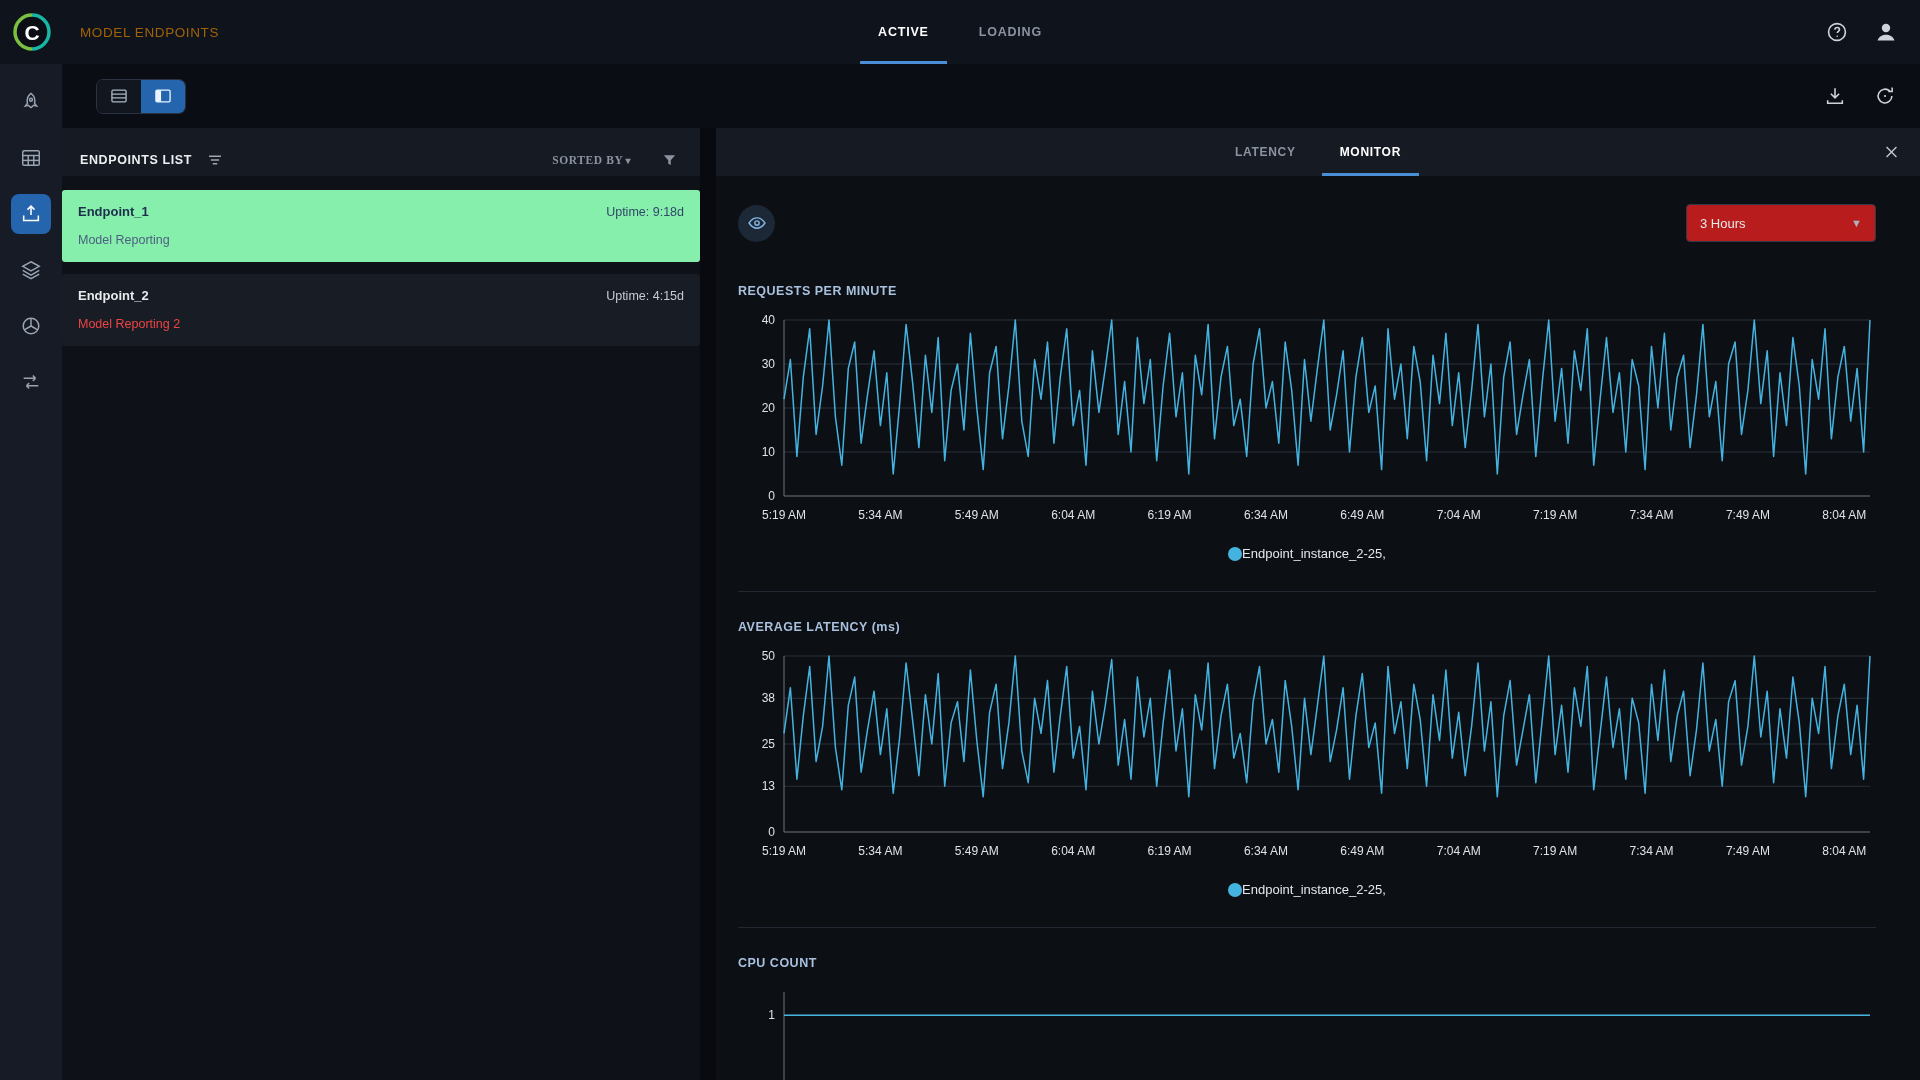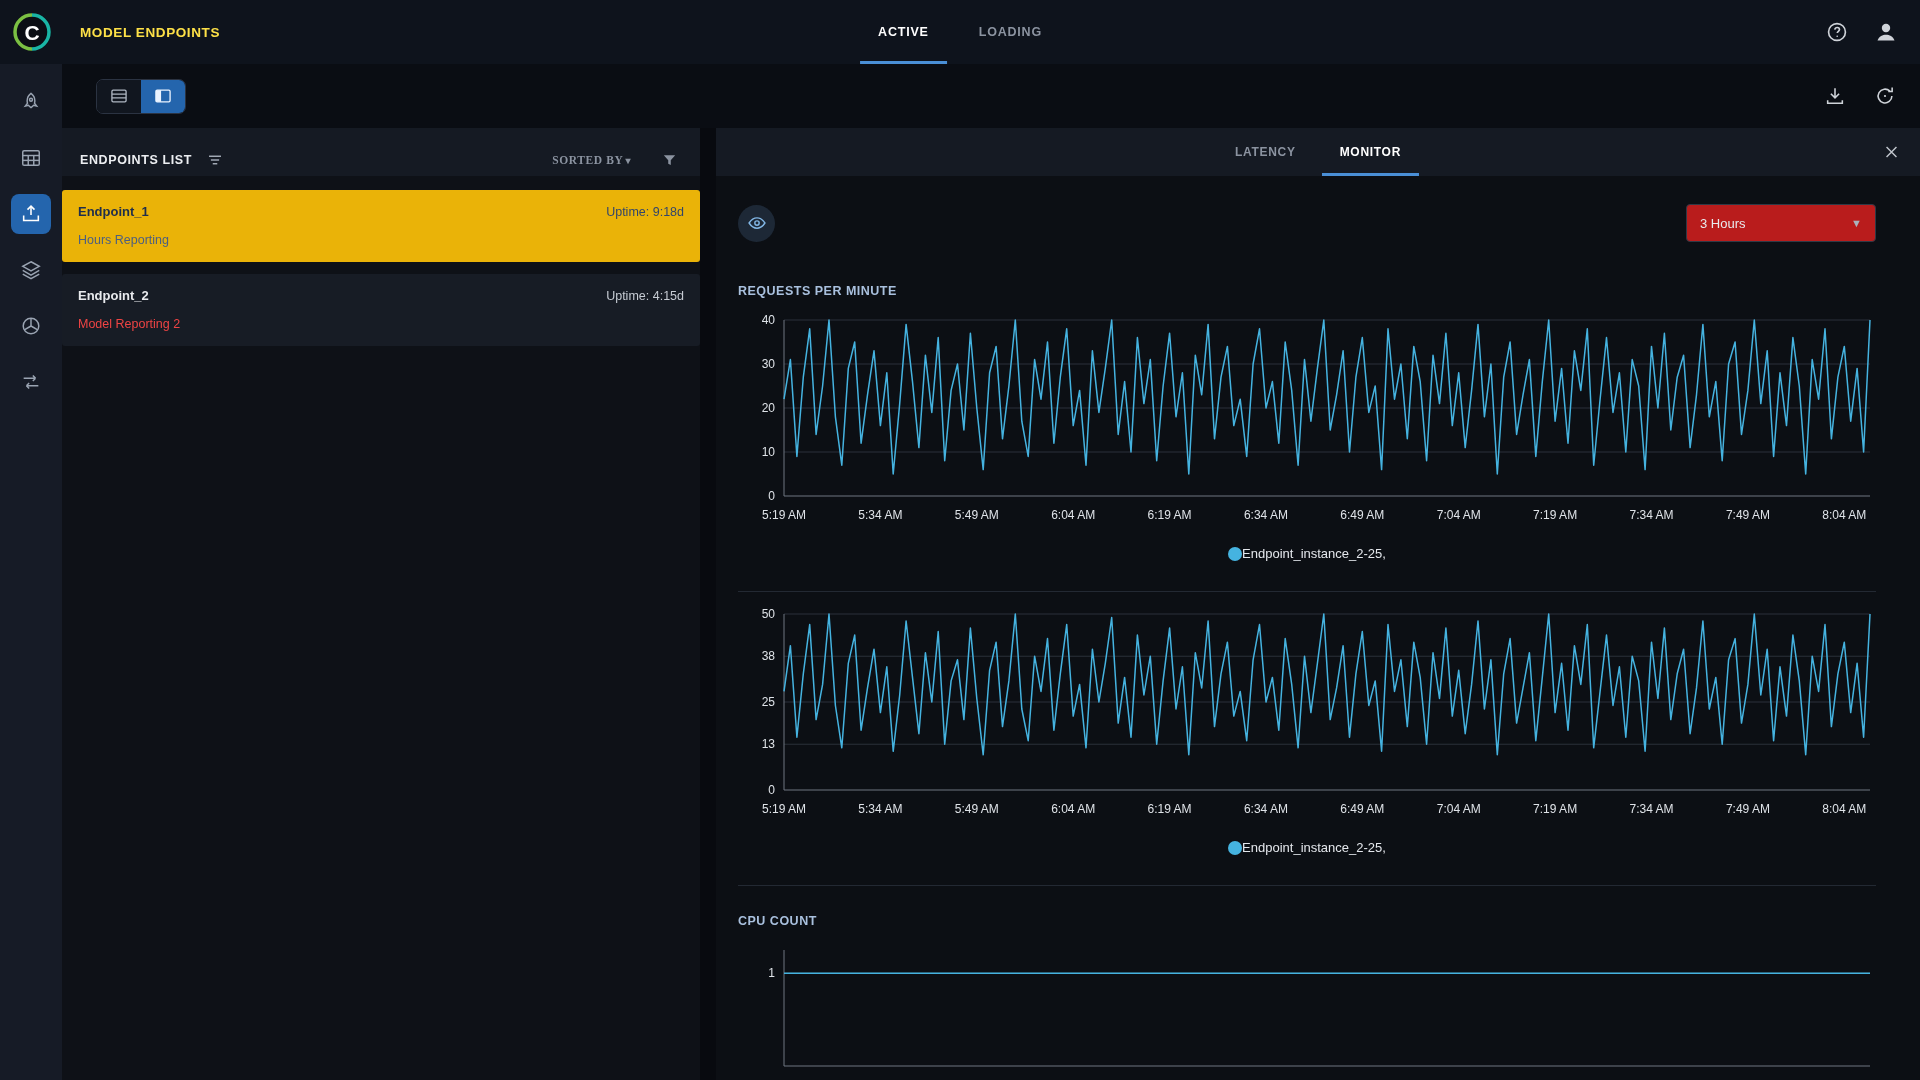--- a/index.html
+++ b/index.html
@@ -10,21 +10,21 @@
   }
   svg { display:block; }
   svg text { font-family:"Liberation Sans", sans-serif; }
 
   
   .app-header{
     height:64px; background:#0e131c; display:flex; align-items:center;
     padding:0 22px 0 12px; position:relative; z-index:5;
   }
   .logo{ width:40px; height:40px; flex:0 0 auto; }
-  .app-title{ margin-left:28px; font-size:13.5px; font-weight:700; letter-spacing:.6px; color:#fde047; }
+  .app-title{ margin-left:28px; font-size:13.5px; font-weight:400; letter-spacing:.6px; color:#a16207; }
   .header-tabs{ position:absolute; left:50%; top:0; transform:translateX(-50%); height:100%; display:flex; gap:14px; }
   .htab{
     height:100%; display:flex; align-items:center; padding:0 18px;
     font-size:12.5px; font-weight:700; letter-spacing:.8px; color:#8b93a0;
     border-bottom:3px solid transparent; padding-top:3px; cursor:pointer;
   }
   .htab.active{ color:#ffffff; border-bottom-color:#4a8fd6; }
   .header-right{ margin-left:auto; display:flex; align-items:center; gap:26px; color:#cfd3d9; }
   .icon-btn{ background:none; border:none; color:#cfd3d9; cursor:pointer; display:flex; align-items:center; justify-content:center; }
 
@@ -60,21 +60,21 @@
   .sorted-by{ margin-left:auto; display:flex; align-items:center; gap:2px; color:#8b93a0;
     font-size:11.5px; font-weight:700; letter-spacing:.6px; background:none; border:none; cursor:pointer;font-family:Liberation Serif, serif; }
   .caret{ font-size:10px; color:#8b93a0; }
   .funnel-btn{ margin-left:30px; }
   .cards{ padding-top:14px; overflow:hidden; }
   .card{ width:100%; background:#171c25; border-radius:3px; padding:14px 16px 15px 16px; margin-bottom:12px; cursor:pointer; }
   .card-row{ display:flex; align-items:baseline; justify-content:space-between; }
   .card-name{ font-size:13px; font-weight:700; color:#e8eaed; }
   .card-uptime{ font-size:12.5px; color:#c6cbd3; }
   .card-sub{ margin-top:14px; font-size:12.5px; color:#ef4444; }
-  .card.selected{ background:#eab308; }
+  .card.selected{ background:#86efac; }
   .card.selected .card-name{ color:#1f2e4c; font-weight:600; }
   .card.selected .card-uptime{ color:#33466b; }
   .card.selected .card-sub{ color:#4d5f80; }
 
   
   .monitor-panel{ flex:1; min-width:0; background:#0c0f14; display:flex; flex-direction:column; }
   .monitor-head{ height:48px; flex:0 0 auto; background:#151a23; position:relative; }
   .monitor-tabs{ position:absolute; left:50%; top:0; transform:translateX(-50%); height:100%; display:flex; gap:8px; }
   .mtab{ height:100%; display:flex; align-items:center; padding:3px 18px 0 18px; font-size:12px; font-weight:700;
     letter-spacing:.7px; color:#8b93a0; border:none; background:none; cursor:pointer; border-bottom:3px solid transparent; }
@@ -250,21 +250,21 @@
             <path d="M4 4.5h16l-6.2 7.3v6.7l-3.6-1.9v-4.8z"></path>
           </svg>
         </button>
       </div>
       <div class="cards">
         <div class="card selected">
           <div class="card-row">
             <span class="card-name">Endpoint_1</span>
             <span class="card-uptime">Uptime: 9:18d</span>
           </div>
-          <div class="card-sub">Hours Reporting</div>
+          <div class="card-sub">Model Reporting</div>
         </div>
         <div class="card">
           <div class="card-row">
             <span class="card-name">Endpoint_2</span>
             <span class="card-uptime">Uptime: 4:15d</span>
           </div>
           <div class="card-sub">Model Reporting 2</div>
         </div>
       </div>
     </section>
@@ -324,20 +324,21 @@
             <text x="1009.905325443787" y="207" text-anchor="middle" fill="#dfe3e8" font-size="12">7:49 AM</text>
             <text x="1106.2958579881656" y="207" text-anchor="middle" fill="#dfe3e8" font-size="12">8:04 AM</text>
             <polyline points="46.0,87.2 52.4,47.6 58.9,144.4 65.3,65.2 71.7,16.8 78.1,122.4 84.6,74.0 91.0,8.0 97.4,104.8 103.8,153.2 110.3,56.4 116.7,30.0 123.1,131.2 129.5,82.8 136.0,38.8 142.4,113.6 148.8,60.8 155.2,162.0 161.7,91.6 168.1,12.4 174.5,69.6 180.9,135.6 187.4,43.2 193.8,100.4 200.2,25.6 206.7,148.8 213.1,78.4 219.5,52.0 225.9,118.0 232.4,21.2 238.8,96.0 245.2,157.6 251.6,60.8 258.1,34.4 264.5,126.8 270.9,74.0 277.3,8.0 283.8,109.2 290.2,144.4 296.6,47.6 303.0,87.2 309.5,30.0 315.9,131.2 322.3,65.2 328.7,16.8 335.2,113.6 341.6,78.4 348.0,153.2 354.4,38.8 360.9,100.4 367.3,56.4 373.7,8.0 380.2,122.4 386.6,69.6 393.0,140.0 399.4,25.6 405.9,91.6 412.3,47.6 418.7,148.8 425.1,74.0 431.6,21.2 438.0,104.8 444.4,60.8 450.8,162.0 457.3,43.2 463.7,82.8 470.1,12.4 476.5,126.8 483.0,65.2 489.4,34.4 495.8,113.6 502.2,87.2 508.7,144.4 515.1,52.0 521.5,16.8 528.0,96.0 534.4,69.6 540.8,131.2 547.2,30.0 553.7,78.4 560.1,153.2 566.5,47.6 572.9,109.2 579.4,56.4 585.8,8.0 592.2,118.0 598.6,82.8 605.1,38.8 611.5,140.0 617.9,65.2 624.3,25.6 630.8,100.4 637.2,74.0 643.6,157.6 650.0,16.8 656.5,87.2 662.9,52.0 669.3,126.8 675.8,34.4 682.2,69.6 688.6,148.8 695.0,43.2 701.5,91.6 707.9,21.2 714.3,113.6 720.7,60.8 727.2,135.6 733.6,78.4 740.0,12.4 746.4,104.8 752.9,52.0 759.3,162.0 765.7,65.2 772.1,30.0 778.6,122.4 785.0,82.8 791.4,47.6 797.8,144.4 804.3,69.6 810.7,8.0 817.1,109.2 823.6,56.4 830.0,131.2 836.4,38.8 842.8,78.4 849.3,16.8 855.7,153.2 862.1,87.2 868.5,25.6 875.0,100.4 881.4,60.8 887.8,140.0 894.2,47.6 900.7,74.0 907.1,157.6 913.5,34.4 919.9,96.0 926.4,21.2 932.8,118.0 939.2,65.2 945.6,43.2 952.1,135.6 958.5,82.8 964.9,12.4 971.3,104.8 977.8,69.6 984.2,148.8 990.6,52.0 997.1,30.0 1003.5,122.4 1009.9,78.4 1016.3,8.0 1022.8,91.6 1029.2,38.8 1035.6,144.4 1042.0,60.8 1048.5,113.6 1054.9,25.6 1061.3,74.0 1067.7,162.0 1074.2,47.6 1080.6,87.2 1087.0,16.8 1093.4,126.8 1099.9,65.2 1106.3,34.4 1112.7,109.2 1119.1,56.4 1125.6,140.0 1132.0,8.0" fill="none" stroke="#45b3e0" stroke-width="1.5" stroke-linejoin="round"></polyline>
           </svg>
         <div class="legend">
           <span class="legend-dot" style="background: rgb(69, 179, 224);"></span>
           <span>Endpoint_instance_2-25,</span>
         </div>
         <hr class="divider">
 
+        <div class="chart-title second">AVERAGE LATENCY (ms)</div>
         <svg class="chart-svg tall" viewBox="0 0 1138 218">
             <text x="37" y="188" text-anchor="end" fill="#dfe3e8" font-size="12">0</text>
             <line x1="46" y1="138.24" x2="1132" y2="138.24" stroke="#2b313a" stroke-width="1"></line>
             <text x="37" y="142.24" text-anchor="end" fill="#dfe3e8" font-size="12">13</text>
             <line x1="46" y1="96" x2="1132" y2="96" stroke="#2b313a" stroke-width="1"></line>
             <text x="37" y="100" text-anchor="end" fill="#dfe3e8" font-size="12">25</text>
             <line x1="46" y1="50.24000000000001" x2="1132" y2="50.24000000000001" stroke="#2b313a" stroke-width="1"></line>
             <text x="37" y="54.24000000000001" text-anchor="end" fill="#dfe3e8" font-size="12">38</text>
             <line x1="46" y1="8" x2="1132" y2="8" stroke="#2b313a" stroke-width="1"></line>
             <text x="37" y="12" text-anchor="end" fill="#dfe3e8" font-size="12">50</text>

